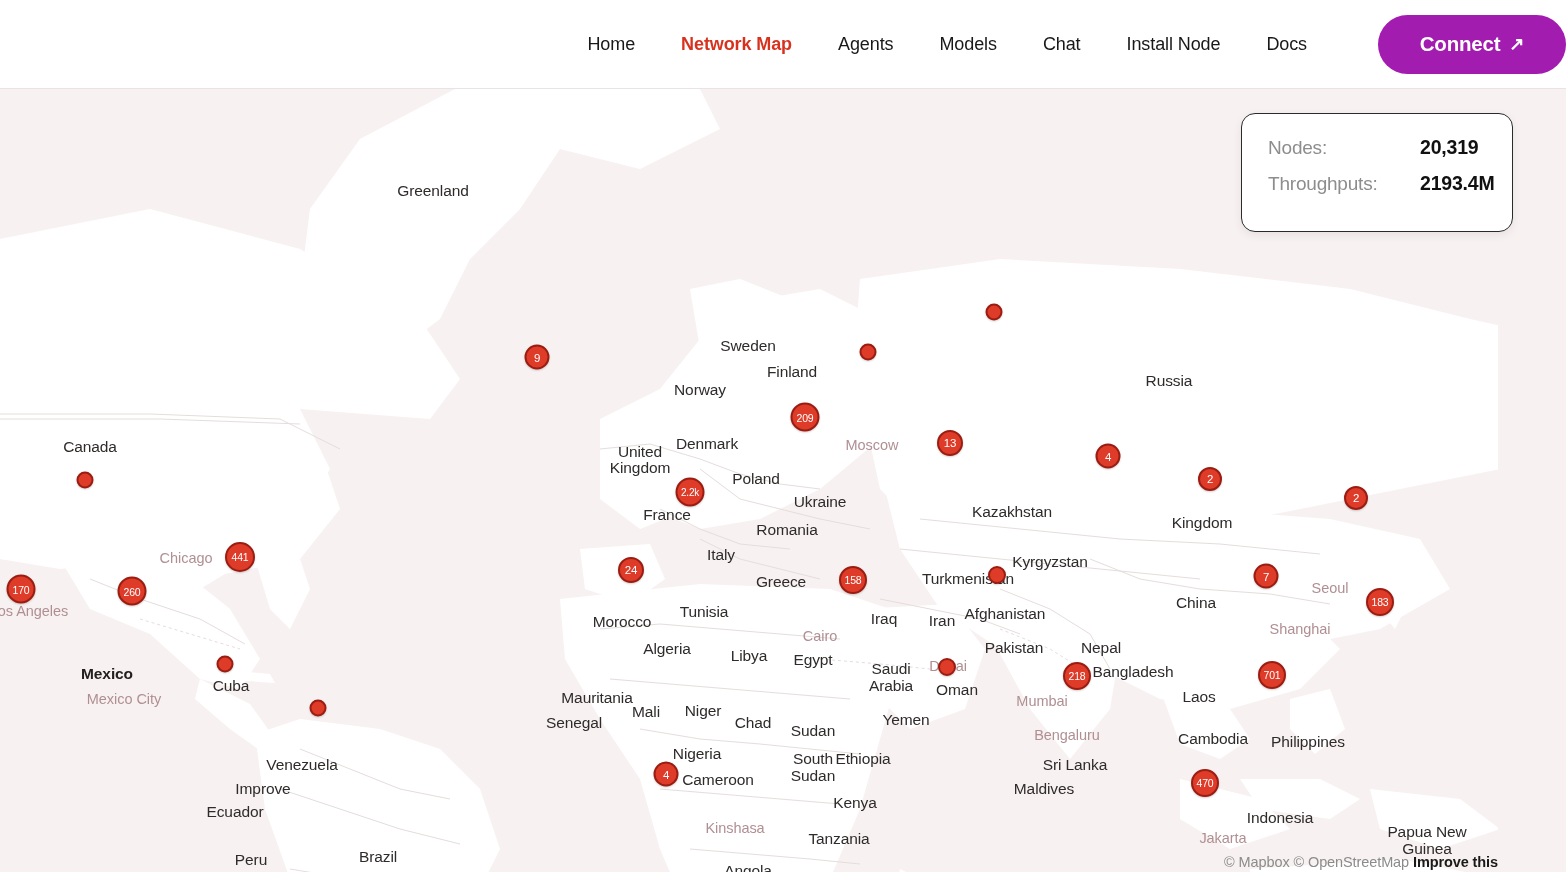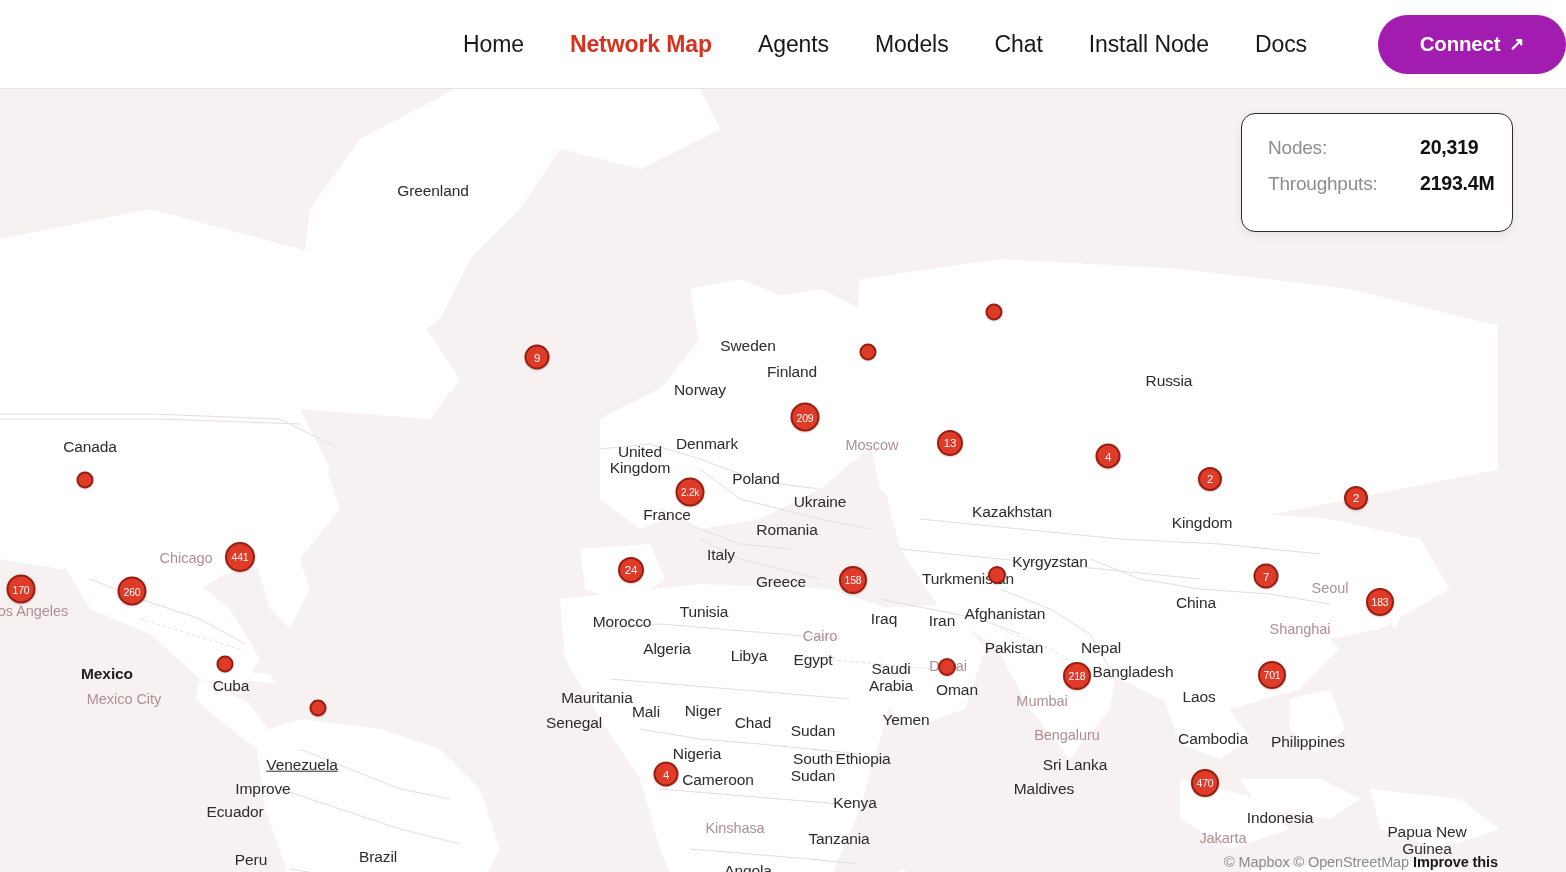--- a/index.html
+++ b/index.html
@@ -32,21 +32,21 @@
     align-items: center;
     justify-content: flex-end;
     z-index: 40;
   }
   .nav-links {
     display: flex;
     align-items: center;
     gap: 0px;
   }
   .nav-link {
-    font-size: 23px;
+    font-size: 18px;
     letter-spacing: -0.1px;
     color: #181818;
     padding: 0 23px;
     text-decoration: none;
     white-space: nowrap;
     cursor: pointer;
     line-height: 1;
   }
   .nav-link.active { color: #d8321f; font-weight: 700; }
 
@@ -336,21 +336,21 @@
         <div class="lbl country" style="left: 1075px; top: 676px;">Sri Lanka</div>
         <div class="lbl country" style="left: 1044px; top: 700px;">Maldives</div>
         <div class="lbl country" style="left: 1199px; top: 608px;">Laos</div>
         <div class="lbl country" style="left: 1213px; top: 650px;">Cambodia</div>
         <div class="lbl country" style="left: 1308px; top: 653px;">Philippines</div>
         <div class="lbl country" style="left: 1280px; top: 729px;">Indonesia</div>
         <div class="lbl country" style="left: 1427px; top: 743px;">Papua New</div>
         <div class="lbl country" style="left: 1427px; top: 760px;">Guinea</div>
         <div class="lbl country major" style="left: 107px; top: 585px;">Mexico</div>
         <div class="lbl country" style="left: 231px; top: 597px;">Cuba</div>
-        <div class="lbl country" style="left: 302px; top: 676px; text-decoration: underline;">Venezuela</div>
+        <div class="lbl country" style="left: 302px; top: 676px;">Venezuela</div>
         <div class="lbl country" style="left: 263px; top: 700px;">Improve</div>
         <div class="lbl country" style="left: 235px; top: 723px;">Ecuador</div>
         <div class="lbl country" style="left: 251px; top: 771px;">Peru</div>
         <div class="lbl country" style="left: 378px; top: 768px;">Brazil</div>
         <div class="lbl city" style="left: 854px; top: 357px; padding-left: 36px;">Moscow</div>
         <div class="lbl city" style="left: 186px; top: 470px;">Chicago</div>
         <div class="lbl city" style="left: 29px; top: 523px;">Los Angeles</div>
         <div class="lbl city" style="left: 124px; top: 611px;">Mexico City</div>
         <div class="lbl city" style="left: 820px; top: 548px;">Cairo</div>
         <div class="lbl city" style="left: 948px; top: 578px;">Dubai</div>

